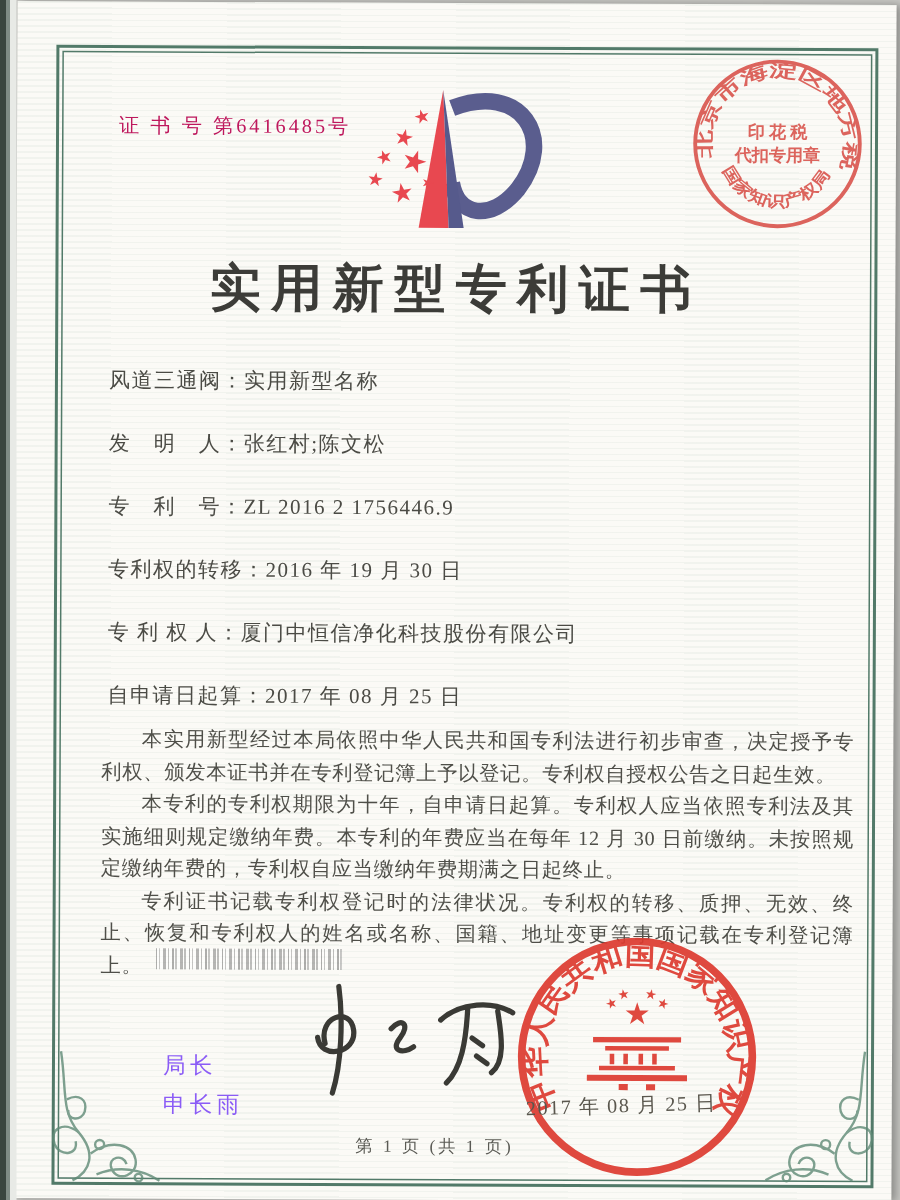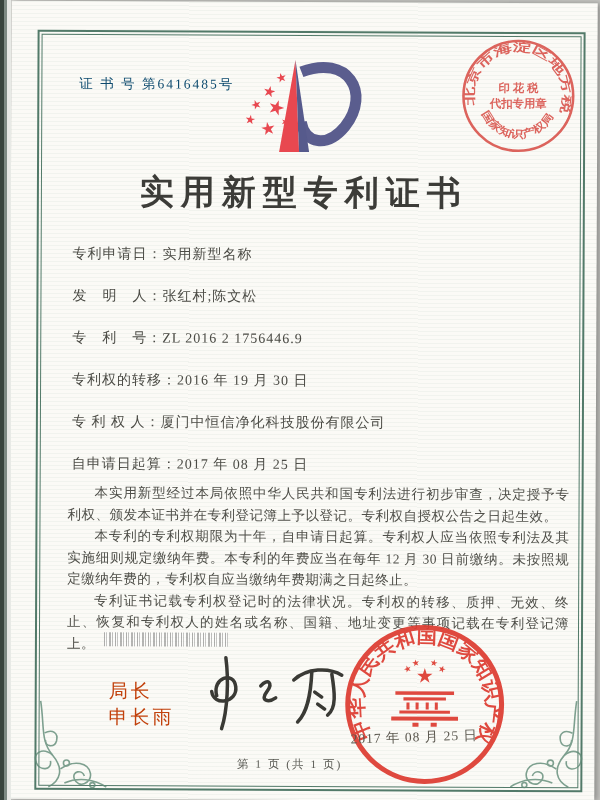--- a/index.html
+++ b/index.html
@@ -5,34 +5,34 @@
   html,body{margin:0;padding:0;width:600px;height:800px;background:#c8c8c4;overflow:hidden;
     font-family:"Liberation Serif","DejaVu Serif",serif;}
   .paper{position:absolute;left:10px;top:2px;right:4px;bottom:0;background:#fbfaf6;
     transform:rotate(.25deg);box-shadow:3px 0 6px rgba(0,0,0,.3);}
   .paper::before{content:"";position:absolute;inset:0;
     background:repeating-linear-gradient(180deg,rgba(110,150,130,.07) 0 1px,transparent 1px 4px);}
   .spine{position:absolute;left:0;top:0;bottom:0;width:11px;
     background:linear-gradient(90deg,#39453e 0 4px,#7e8b84 4px 7px,#e8eae6 7px);}
   .frame{position:absolute;left:26px;top:29px;right:12px;bottom:9px;border:2px solid #527a69;}
   .frame::after{content:"";position:absolute;inset:2px;border:1px solid #527a69;}
-  .certno{position:absolute;left:68px;top:74px;font-size:13.5px;letter-spacing:2px;color:#0c4a6e;}
+  .certno{position:absolute;left:68px;top:74px;font-size:13.5px;letter-spacing:2px;color:#be185d;}
   .logo{position:absolute;left:218px;top:54px;}
   .taxstamp{position:absolute;left:448px;top:34px;opacity:.88;}
   .title{position:absolute;left:0;width:100%;top:168px;text-align:center;font-size:34px;
     font-weight:bold;letter-spacing:7px;color:#3c3c38;}
   .fields{position:absolute;left:62px;top:244px;font-size:14px;color:#4b4b45;}
   .frow{height:42px;letter-spacing:1px;white-space:nowrap;}
   .paras{position:absolute;left:58px;top:481px;width:502px;font-size:13.5px;line-height:21.5px;
     color:#4f4f49;text-align:justify;}
   .paras p{margin:0;text-indent:2em;letter-spacing:.5px;}
   .barcode{position:absolute;left:95px;top:631px;width:124px;height:14px;opacity:.55;
     background:repeating-linear-gradient(90deg,#6f6f6f 0 1px,#fff 1px 2px,#9a9a9a 2px 3px,
     #fff 3px 5px,#7d7d7d 5px 7px,#fff 7px 8px,#8d8d8d 8px 9px,#fff 9px 11px);}
-  .director{position:absolute;left:100px;top:677px;font-size:19px;color:#c2410c;letter-spacing:3px;line-height:26px;}
+  .director{position:absolute;left:100px;top:697px;font-size:15px;color:#8b5cf6;letter-spacing:3px;line-height:26px;}
   .sig{position:absolute;left:190px;top:648px;}
   .seal{position:absolute;left:330px;top:616px;}
   .sealdate{position:absolute;left:342px;top:726px;font-size:13.5px;color:#5a574e;
     letter-spacing:1px;z-index:5;transform:rotate(-2deg);white-space:nowrap;}
   .pagefoot{position:absolute;left:0;width:96%;top:755px;text-align:center;font-size:11.5px;
     letter-spacing:2px;color:#5a5a54;}
   .flourish{position:absolute;z-index:1;}
   .fl-bl{left:22px;bottom:8px;}
   .fl-br{right:8px;bottom:6px;transform:scaleX(-1);}
   svg text{font-family:"Liberation Serif","DejaVu Serif",serif;}
@@ -75,21 +75,21 @@
     <text font-size="10" fill="#d85048" font-weight="bold">
       <textPath href="#taxBot" textLength="86" lengthAdjust="spacingAndGlyphs">国家知识产权局</textPath>
     </text>
     <text x="57" y="53" text-anchor="middle" font-size="11" fill="#d85048" font-weight="bold">印 花 税</text>
     <text x="57" y="68" text-anchor="middle" font-size="11" fill="#d85048" font-weight="bold">代扣专用章</text>
   </svg>
 
   <div class="title">实用新型专利证书</div>
 
   <div class="fields">
-    <div class="frow"><span>专利申请日：</span><span>实用新型名称</span></div>
+    <div class="frow"><span>风道三通阀：</span><span>实用新型名称</span></div>
     <div class="frow"><span>发　明　人：</span><span>张红村;陈文松</span></div>
     <div class="frow"><span>专　利　号：</span><span>ZL 2016 2 1756446.9</span></div>
     <div class="frow"><span>专利权的转移：</span><span>2016 年 19 月 30 日</span></div>
     <div class="frow"><span>专 利 权 人：</span><span>厦门中恒信净化科技股份有限公司</span></div>
     <div class="frow"><span>自申请日起算：</span><span>2017 年 08 月 25 日</span></div>
   </div>
 
   <div class="paras">
     <p>本实用新型经过本局依照中华人民共和国专利法进行初步审查，决定授予专利权、颁发本证书并在专利登记簿上予以登记。专利权自授权公告之日起生效。</p>
     <p>本专利的专利权期限为十年，自申请日起算。专利权人应当依照专利法及其实施细则规定缴纳年费。本专利的年费应当在每年 12 月 30 日前缴纳。未按照规定缴纳年费的，专利权自应当缴纳年费期满之日起终止。</p>

